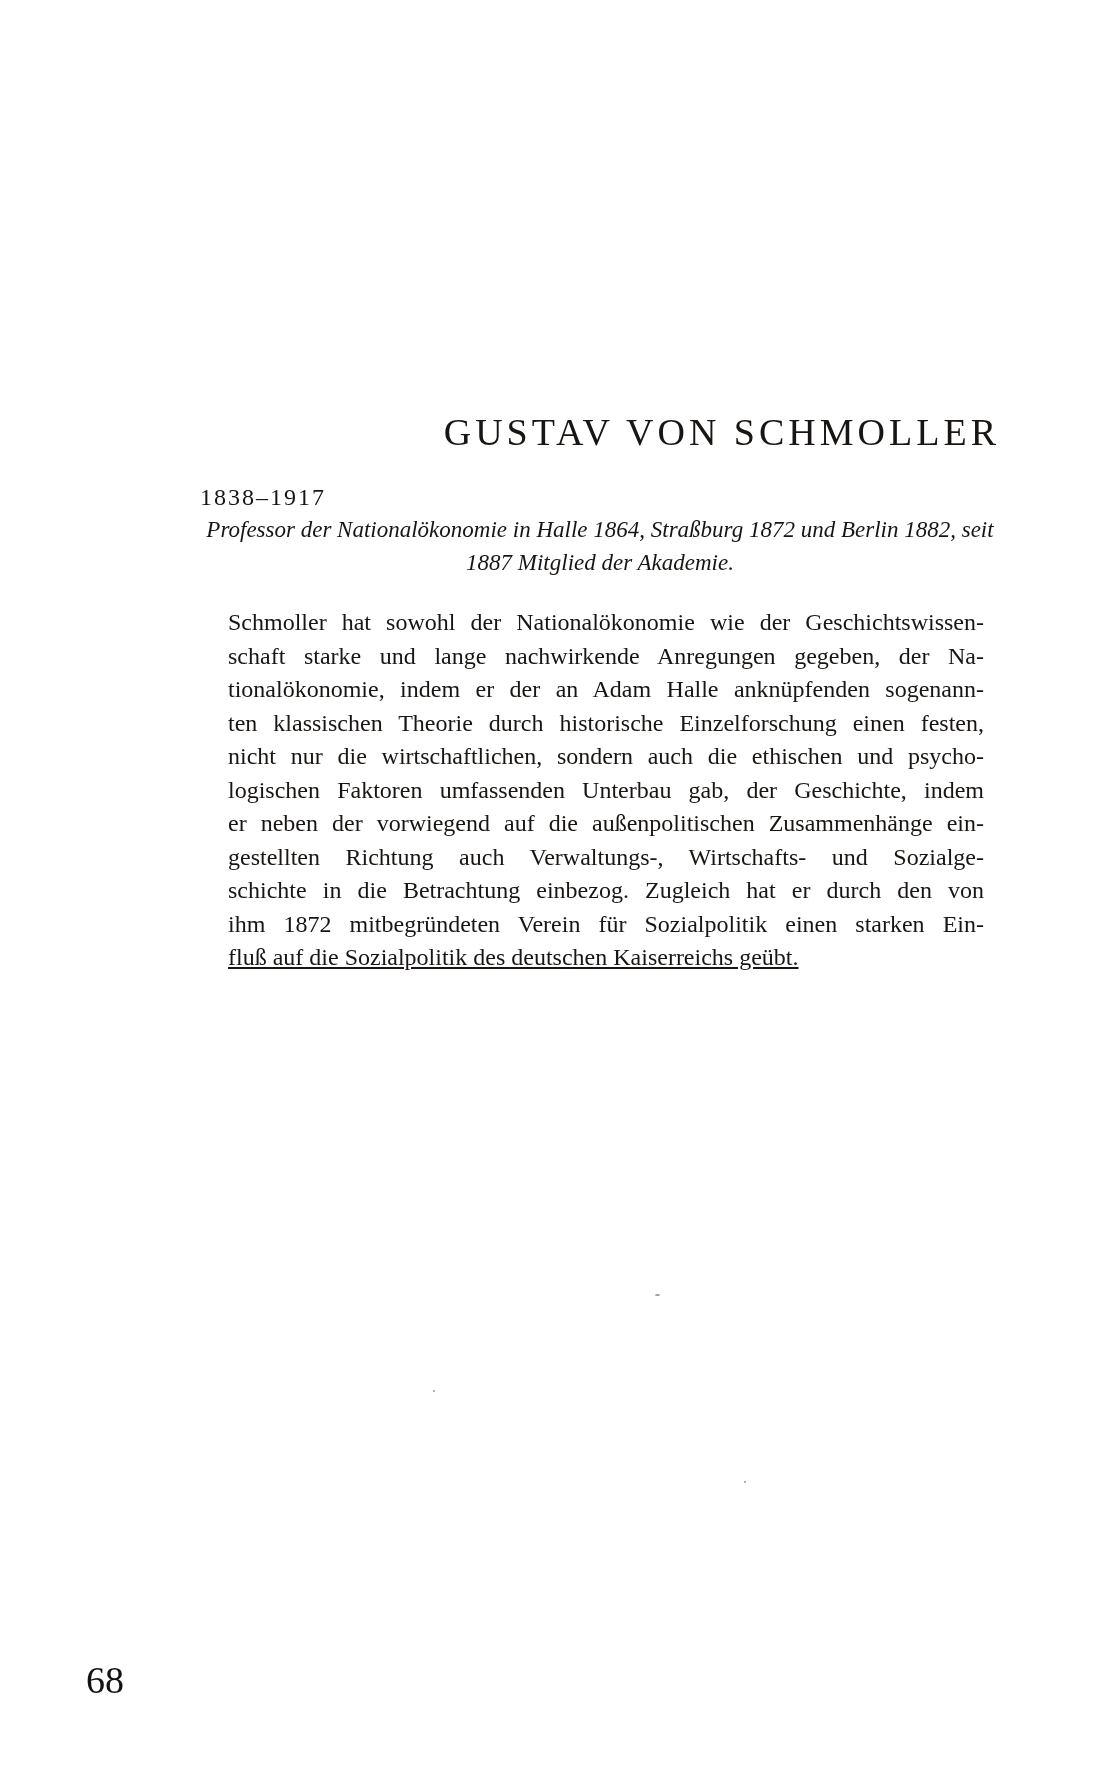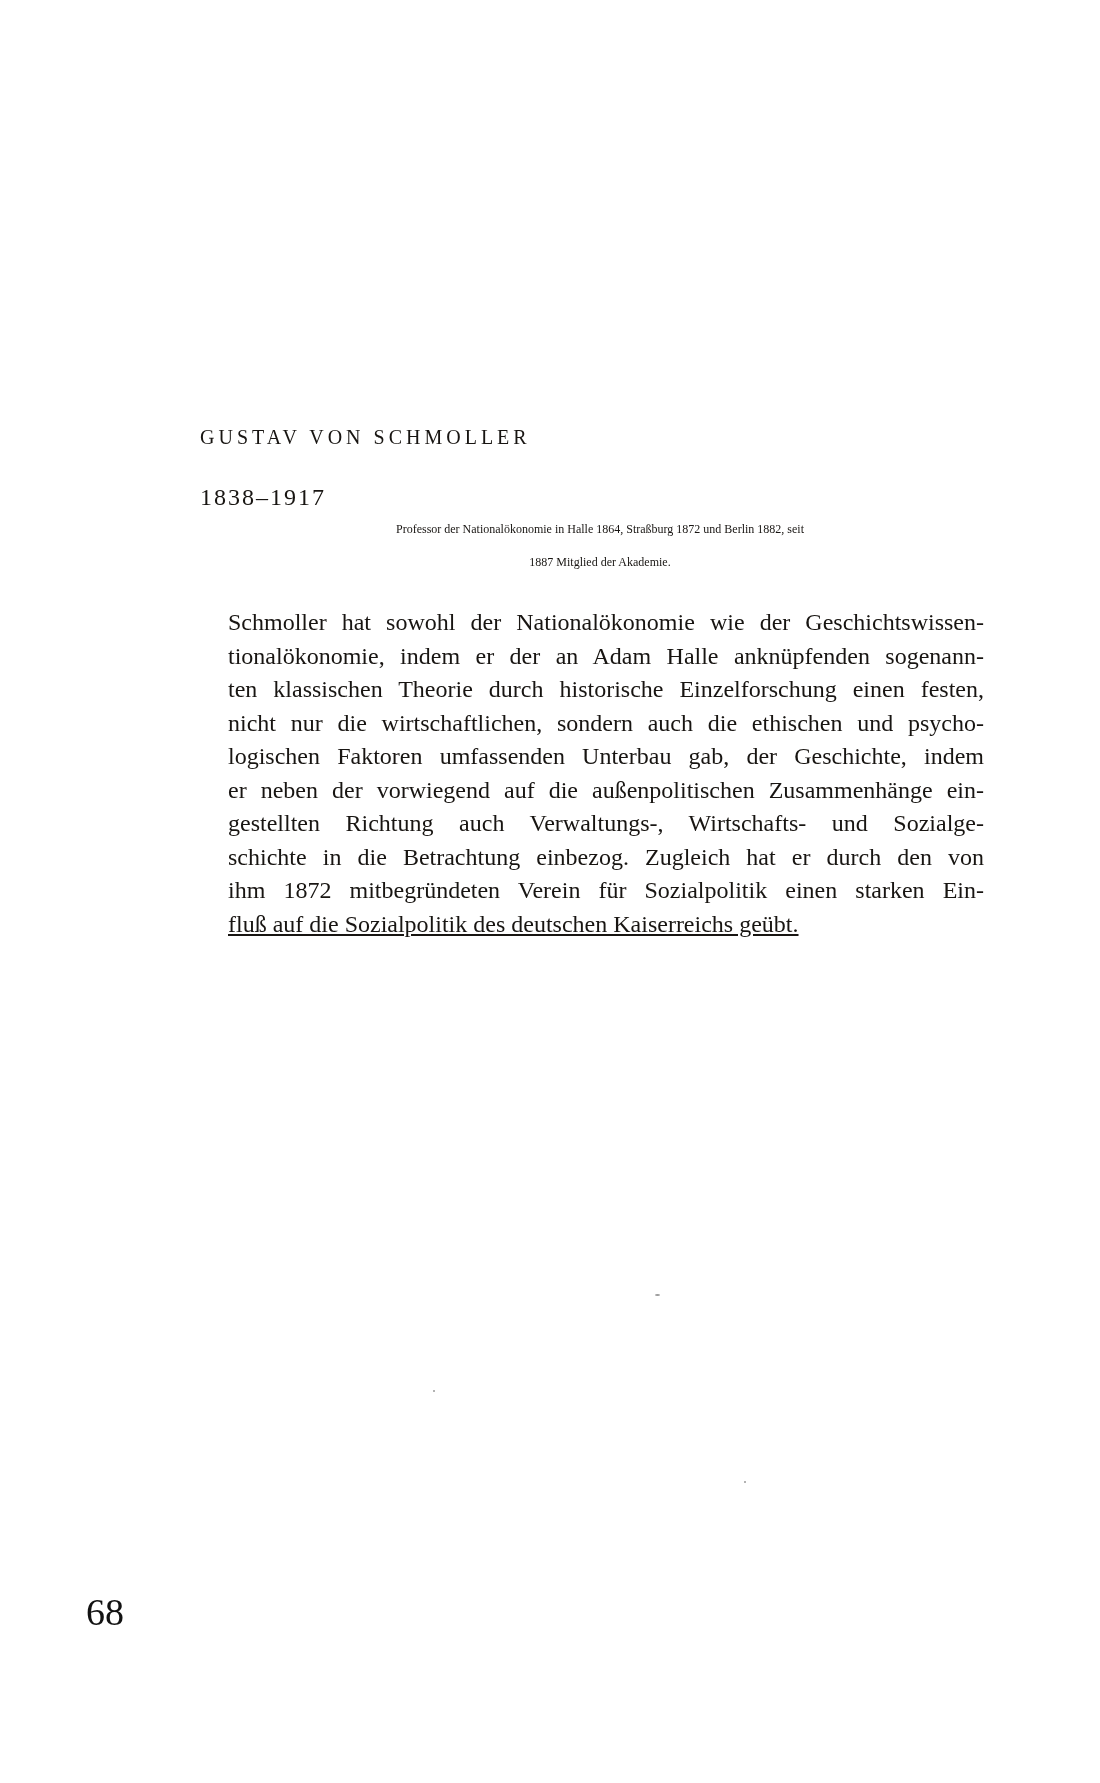--- a/index.html
+++ b/index.html
@@ -17,37 +17,37 @@
     font-family: "Liberation Serif", "DejaVu Serif", serif;
     overflow: hidden;
   }
   .content-col {
     position: absolute;
     left: 200px;
     width: 800px;
   }
   .page-title {
     top: 410px;
-    font-size: 20px;
+    font-size: 38px;
     letter-spacing: 4px;
-    text-align: left;
+    text-align: right;
     white-space: nowrap;
-    margin-top: 16px;
   }
   .life-dates {
     top: 484px;
     font-size: 24px;
     letter-spacing: 2px;
     text-align: left;
   }
   .bio-note {
     top: 513px;
-    font-size: 12px;
+    font-size: 23px;
     line-height: 33px;
     text-align: center;
+    font-style: italic;
   }
   .bio-note div {
     white-space: nowrap;
   }
   .bio-paragraph {
     top: 606px;
     left: 228px;
     width: 756px;
     font-size: 24px;
     line-height: 33.5px;
@@ -59,21 +59,21 @@
     overflow: hidden;
     height: 33.5px;
   }
   .bio-paragraph .body-line:last-child {
     text-align-last: left;
     text-decoration: underline;
   }
   .page-number {
     position: absolute;
     left: 86px;
-    top: 1590px;
+    top: 1658px;
     font-size: 38px;
     color: #121212;
   }
   .speck {
     position: absolute;
     background: #9a9a9a;
     border-radius: 50%;
   }
   .speck-1 { left: 655px; top: 1294px; width: 5px; height: 2px; }
   .speck-2 { left: 433px; top: 1390px; width: 2px; height: 2px; }
@@ -88,20 +88,21 @@
 
   <div class="content-col life-dates">1838–1917</div>
 
   <div class="content-col bio-note">
       <div class="note-line">Professor der Nationalökonomie in Halle 1864, Straßburg 1872 und Berlin 1882, seit</div>
       <div class="note-line">1887 Mitglied der Akademie.</div>
     </div>
 
   <div class="content-col bio-paragraph">
       <div class="body-line">Schmoller hat sowohl der Nationalökonomie wie der Geschichtswissen-</div>
+      <div class="body-line">schaft starke und lange nachwirkende Anregungen gegeben, der Na-</div>
       <div class="body-line">tionalökonomie, indem er der an Adam Halle anknüpfenden sogenann-</div>
       <div class="body-line">ten klassischen Theorie durch historische Einzelforschung einen festen,</div>
       <div class="body-line">nicht nur die wirtschaftlichen, sondern auch die ethischen und psycho-</div>
       <div class="body-line">logischen Faktoren umfassenden Unterbau gab, der Geschichte, indem</div>
       <div class="body-line">er neben der vorwiegend auf die außenpolitischen Zusammenhänge ein-</div>
       <div class="body-line">gestellten Richtung auch Verwaltungs-, Wirtschafts- und Sozialge-</div>
       <div class="body-line">schichte in die Betrachtung einbezog. Zugleich hat er durch den von</div>
       <div class="body-line">ihm 1872 mitbegründeten Verein für Sozialpolitik einen starken Ein-</div>
       <div class="body-line">fluß auf die Sozialpolitik des deutschen Kaiserreichs geübt.</div>
     </div>

